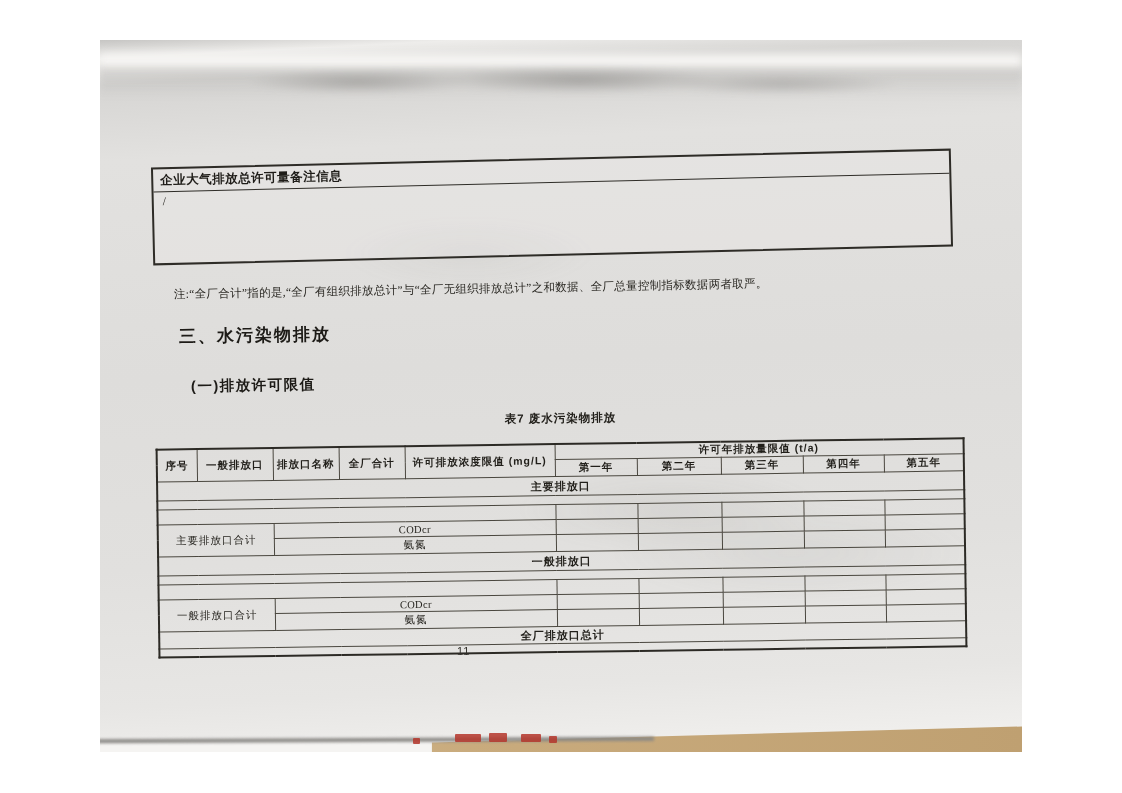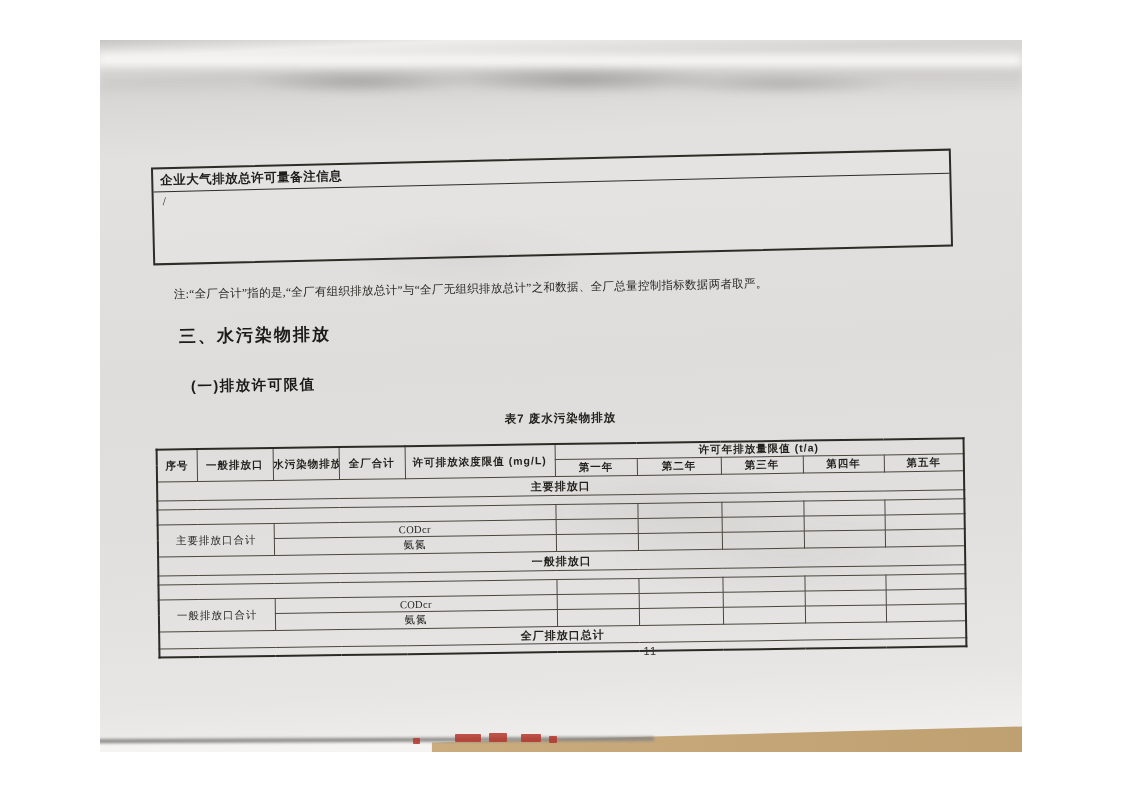--- a/index.html
+++ b/index.html
@@ -84,21 +84,21 @@
   tr.r-h1    { height:13px; }
   tr.r-h2    { height:17px; }
   tr.r-sec   { height:19px; }
   tr.r-thin  { height:9px;  }
   tr.r-empty { height:15px; }
   tr.r-cod   { height:15px; }
   tr.r-an    { height:17px; }
   tr.r-total { height:17px; }
   tr.r-final { height:8px;  }
 
-  .page-num { position:absolute; left:357px; top:605px; width:200px; text-align:right;
+  .page-num { position:absolute; left:357px; top:605px; width:200px; text-align:left;
               font-size:11px; color:#33312c; letter-spacing:1px; }
 </style>
 </head>
 <body>
 
 <div class="stage">
   <div class="photo">
 
     <div class="fold-bright"></div>
     <div class="fold-shadow"></div>
@@ -140,21 +140,21 @@
             <col style="width:84px">
               <col style="width:82px">
               <col style="width:81px">
             <col style="width:80px">
           </colgroup>
 
           <tbody>
               <tr class="r-h1">
             <td class="hdr" rowspan="2">序号</td>
             <td class="hdr" rowspan="2">一般排放口</td>
-            <td class="hdr" rowspan="2">水污染物排放</td>
+            <td class="hdr" rowspan="2">排放口名称</td>
             <td class="hdr" rowspan="2">全厂合计</td>
             <td class="hdr" rowspan="2">许可排放浓度限值 (mg/L)</td>
             <td class="hdr" colspan="5">许可年排放量限值 (t/a)</td>
           </tr>
           <tr class="r-h2">
             <td class="hdr">第一年</td>
             <td class="hdr">第二年</td>
             <td class="hdr">第三年</td>
             <td class="hdr">第四年</td>
             <td class="hdr">第五年</td>

